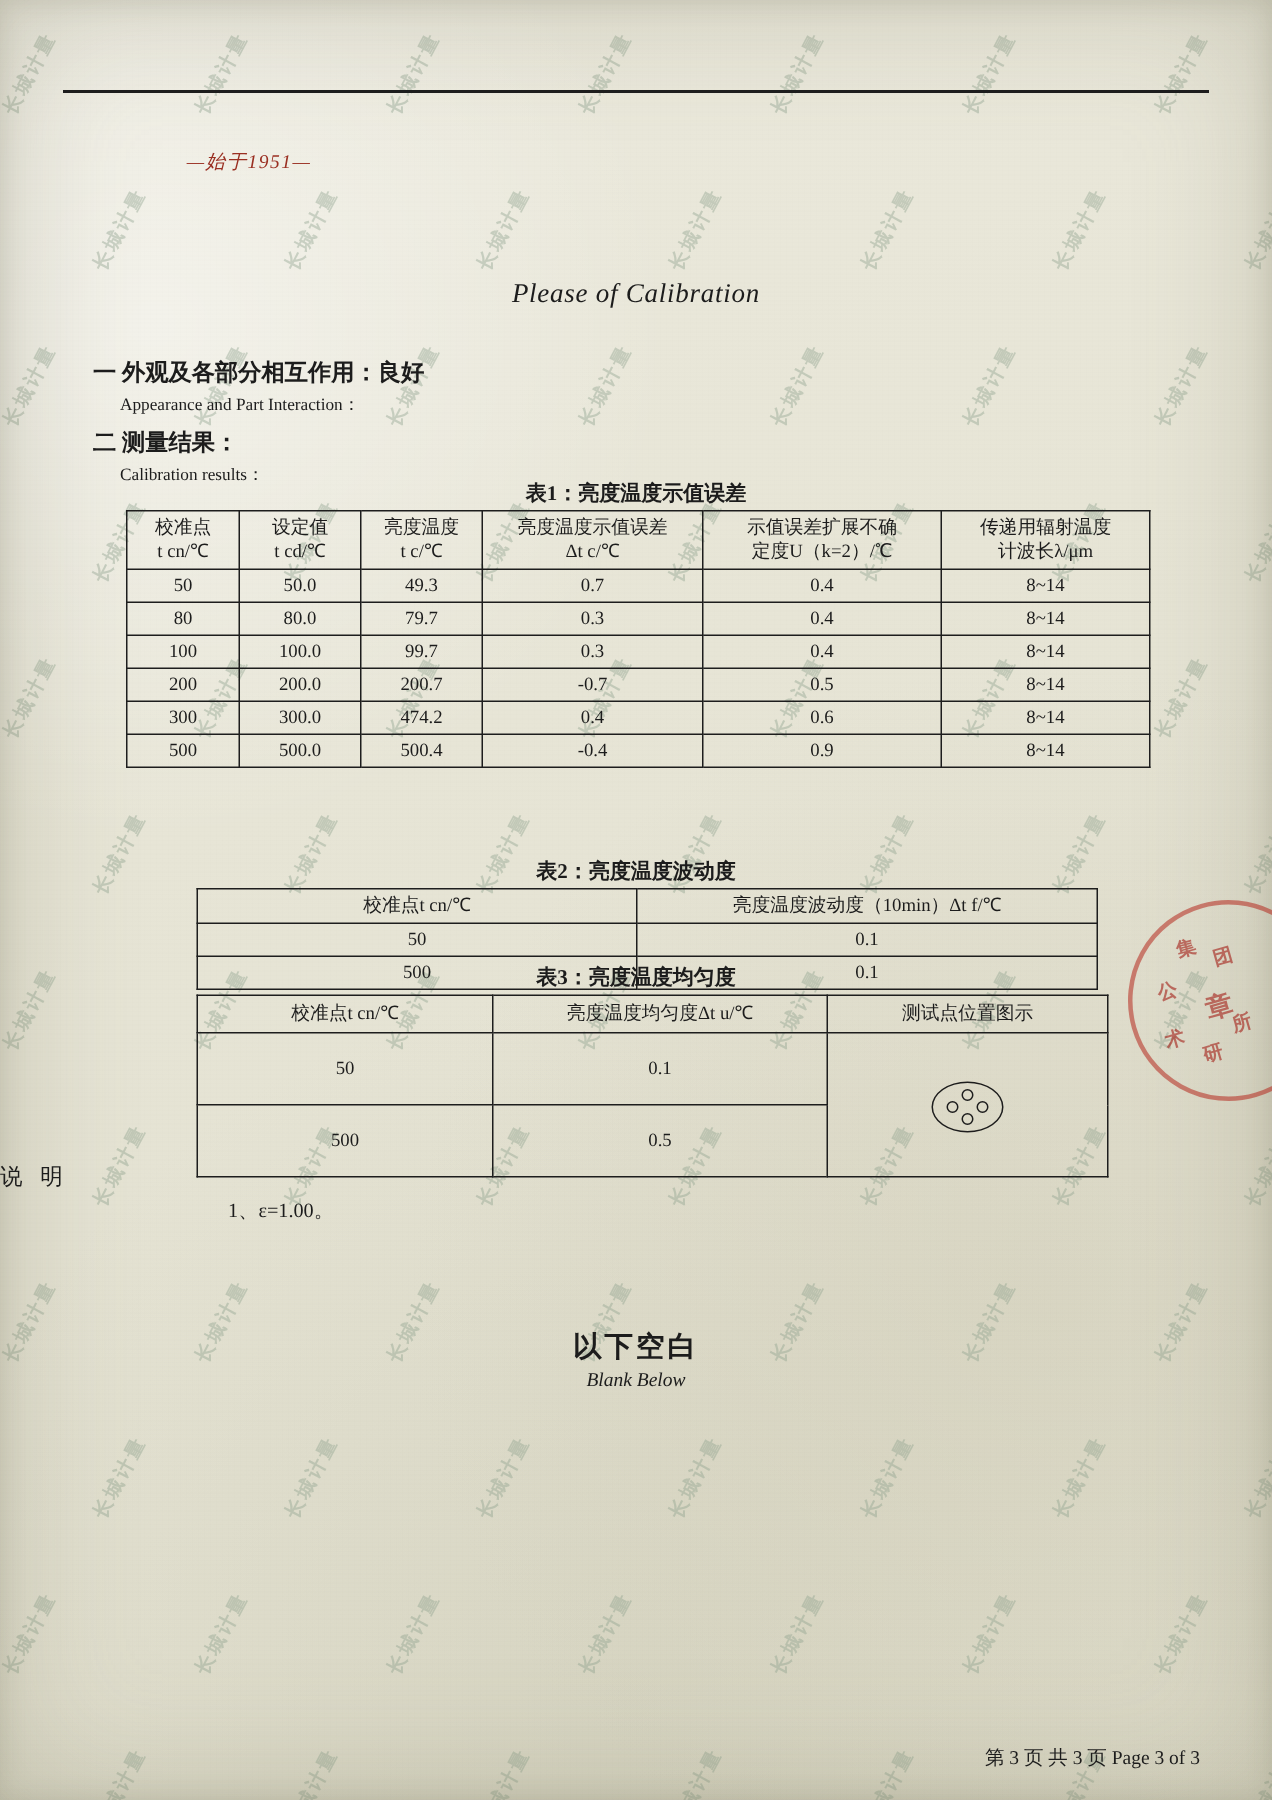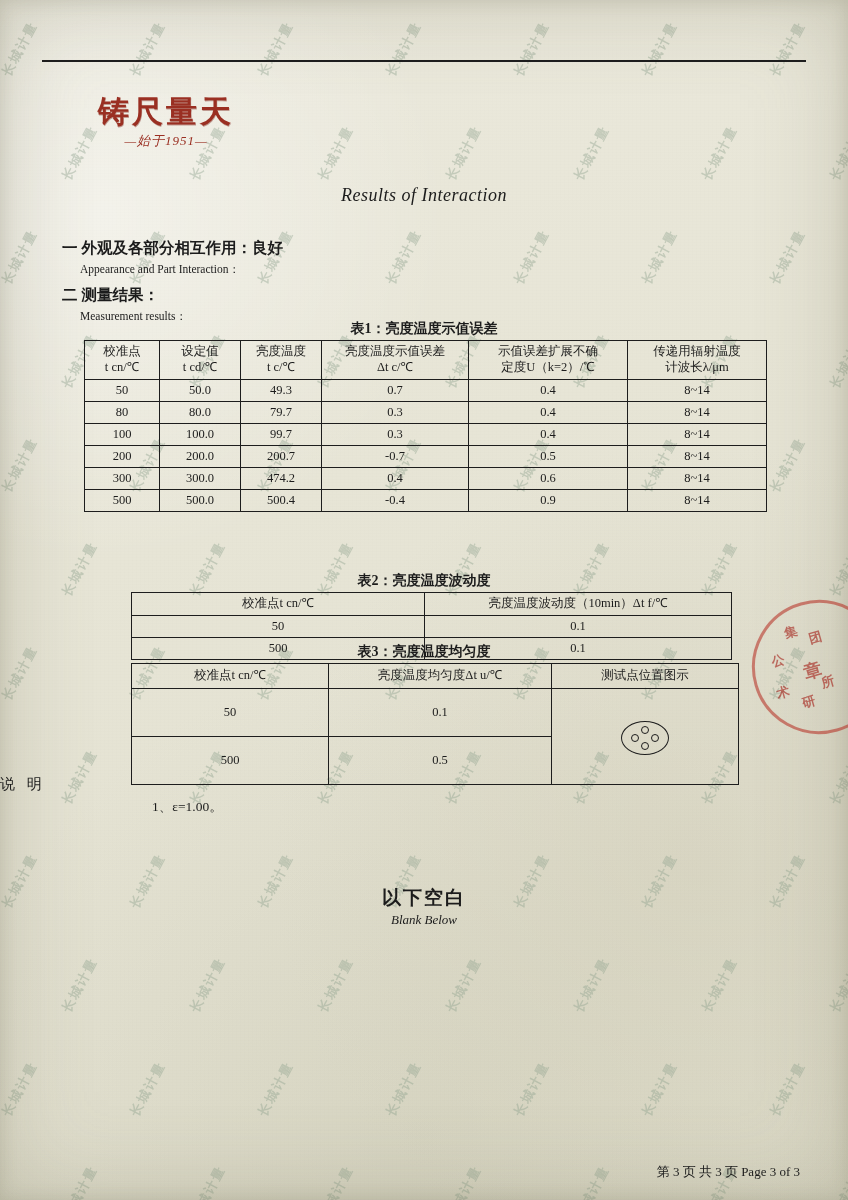--- a/index.html
+++ b/index.html
@@ -391,31 +391,30 @@
     <div class="wm" style="left: 818px; top: 1184px;">长城计量</div>
   </div>
 
 <div class="edge-shade"></div>
 
 <div class="page">
 
   <div class="rule-top"></div>
 
   <div class="logo">
-    <div class="logo-main">铸尺量天</div>
     <div class="logo-sub">—始于1951—</div>
   </div>
 
-  <div class="title-en">Results of Interaction</div>
+  <div class="title-en">Please of Calibration</div>
 
   <div class="sec sec-cn" style="left:62px; top:238px;">一 外观及各部分相互作用：良好</div>
   <div class="sec-en" style="left:80px; top:262px;">Appearance and Part Interaction：</div>
 
   <div class="sec sec-cn" style="left:62px; top:285px;">二 测量结果：</div>
-  <div class="sec-en" style="left:80px; top:309px;">Measurement results：</div>
+  <div class="sec-en" style="left:80px; top:309px;">Calibration results：</div>
 
   <div class="tbl-caption" style="top:320px;">表1：亮度温度示值误差</div>
   <table id="table1">
     <thead>
       <tr>
         <th style="width:68px">
           <div>校准点</div>
           <div>t cn/℃</div>
         </th>
         <th style="width:74px">

